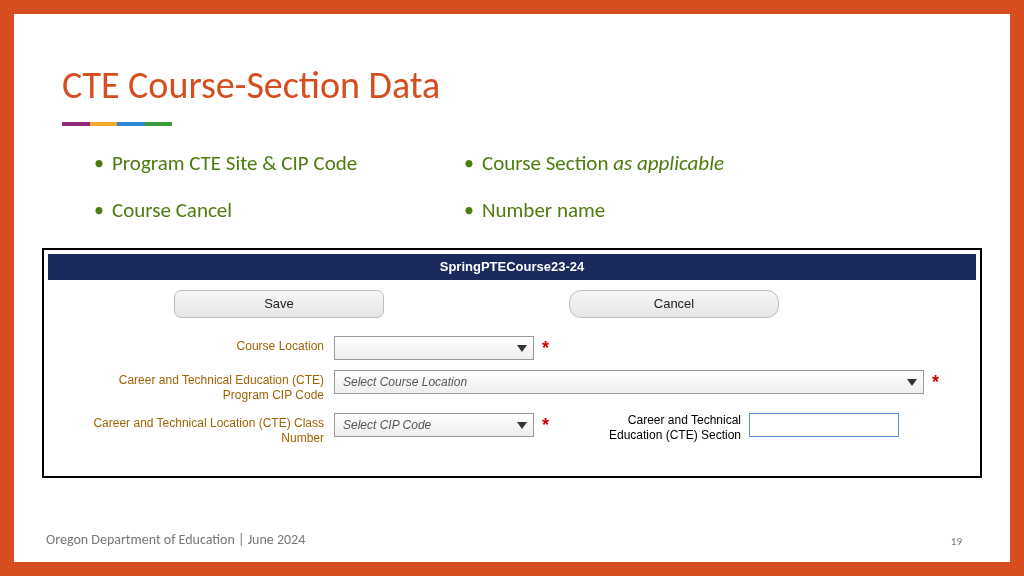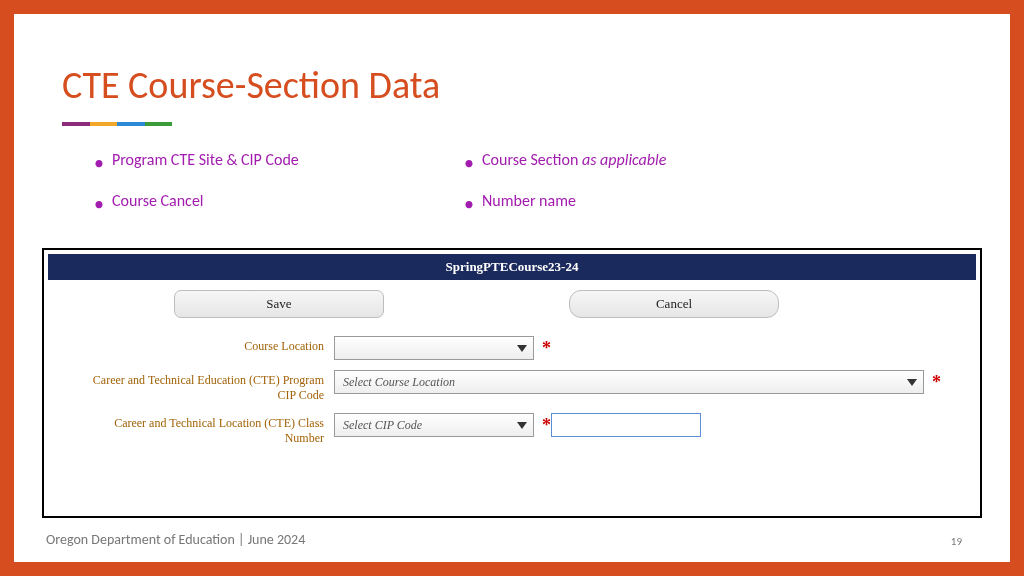--- a/index.html
+++ b/index.html
@@ -36,43 +36,43 @@
   .seg.d { background: #3a9d3a; }
 
   .bullets-col {
     position: absolute;
     top: 136px;
     width: 360px;
   }
   .bullets-col.left { left: 80px; }
   .bullets-col.right { left: 450px; }
   .bullet {
-    font-size: 16px;
-    color: #a21caf;
+    font-size: 21px;
+    color: #4d7c0f;
     margin-bottom: 20px;
     position: relative;
     padding-left: 18px;
     line-height: 1.3;
   }
   .bullet::before {
     content: "•";
     position: absolute;
     left: 0; top: 0;
     font-size: 20px;
   }
   .bullet .italic { font-style: italic; }
 
   .form-shot {
     position: absolute;
     top: 234px; left: 28px; right: 28px;
-    height: 270px;
+    height: 230px;
     border: 2px solid #000;
     background: #fff;
     overflow: hidden;
-    font-family: Liberation Serif, serif;
+    font-family: Liberation Sans, sans-serif;
   }
   .form-header {
     height: 26px;
     background: #1b2a5c;
     color: #fff;
     font-weight: bold;
     font-size: 13px;
     text-align: center;
     line-height: 26px;
     margin: 4px 4px 0 4px;
@@ -226,20 +226,21 @@
         <div class="req">*</div>
       </div>
 
       <div class="form-row">
         <div class="form-label">Career and Technical Location (CTE) Class Number</div>
         <div class="select small">
           <span>Select CIP Code</span>
           <span class="arrow"></span>
         </div>
         <div class="req">*</div>
+        <div class="sec-label">Career and Technical Education (CTE) Section</div>
         <div class="text-input"></div>
       </div>
 
     </div>
   </div>
 
   <div class="footer-left">Oregon Department of Education | June 2024</div>
   <div class="footer-right">19</div>
 
 </div>

